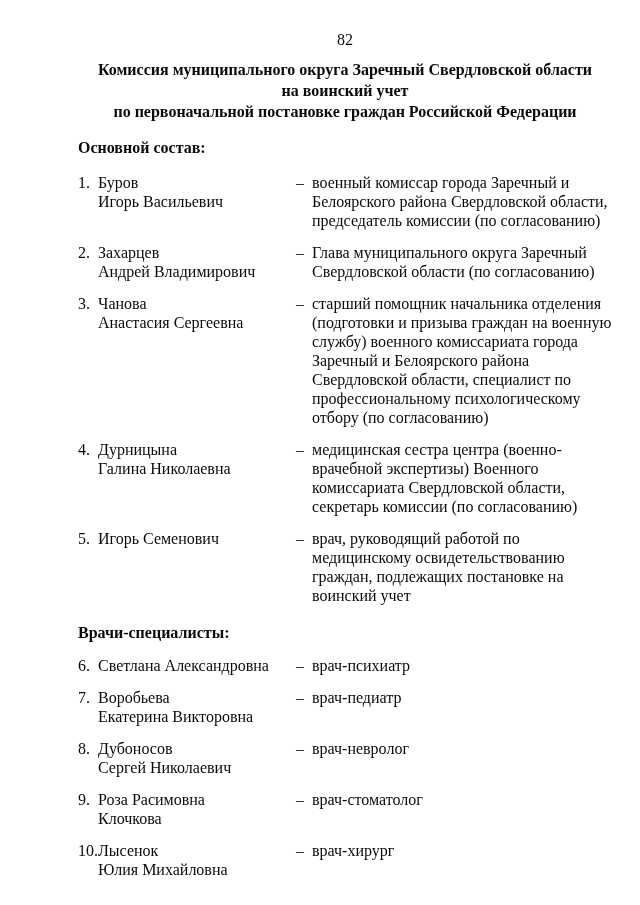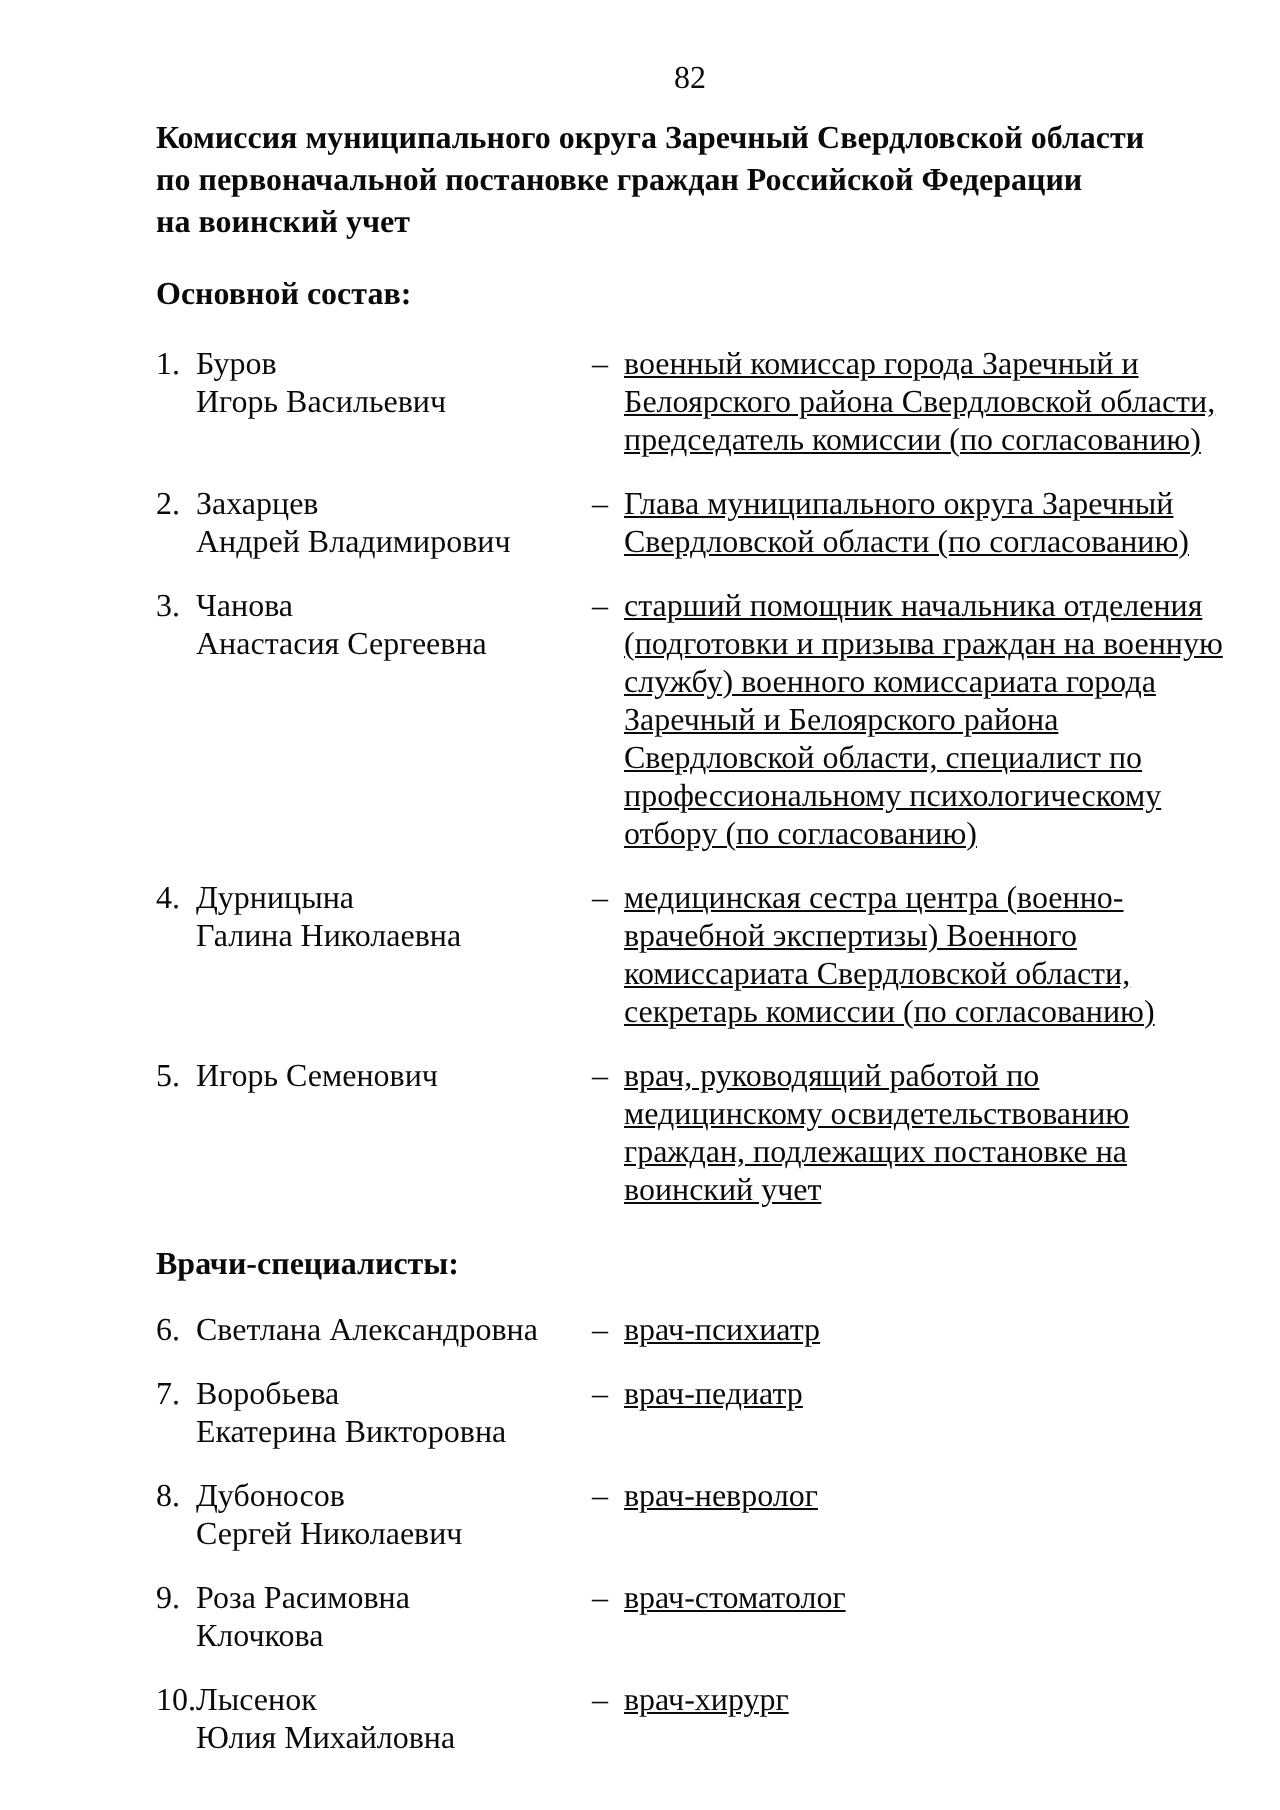--- a/index.html
+++ b/index.html
@@ -22,20 +22,21 @@
     height: 900px;
     padding: 30px 28px 0 78px;
     background: #ffffff;
   }
   .page-number {
     text-align: center;
     margin-bottom: 10px;
   }
   .doc-title {
     font-weight: bold;
+    text-align: center;
     line-height: 21px;
     margin-bottom: 16px;
   }
   .section-heading {
     font-weight: bold;
     margin: 0 0 16px 0;
   }
   .section-heading.second {
     margin-top: 18px;
     margin-bottom: 14px;
@@ -54,34 +55,33 @@
   .member-desc {
     display: flex;
     align-items: flex-start;
   }
   .member-desc .dash {
     flex: 0 0 auto;
     margin-right: 8px;
   }
   .member-desc .role {
     flex: 1 1 auto;
-    text-decoration: underline;
   }
 </style>
 </head>
 <body>
 
 <div class="page">
 
   <div class="page-number">82</div>
 
   <div class="doc-title">
     <div class="title-line">Комиссия муниципального округа Заречный Свердловской области</div>
+    <div class="title-line">на воинский учет</div>
     <div class="title-line">по первоначальной постановке граждан Российской Федерации</div>
-    <div class="title-line">на воинский учет</div>
   </div>
 
   <div class="section">
     <div class="section-heading">Основной состав:</div>
     <div class="member-list">
   <div class="member-row">
     <div class="member-num">1.</div>
     <div class="member-name">
       <span class="line">Буров</span>
       <span class="line">Игорь Васильевич</span>

